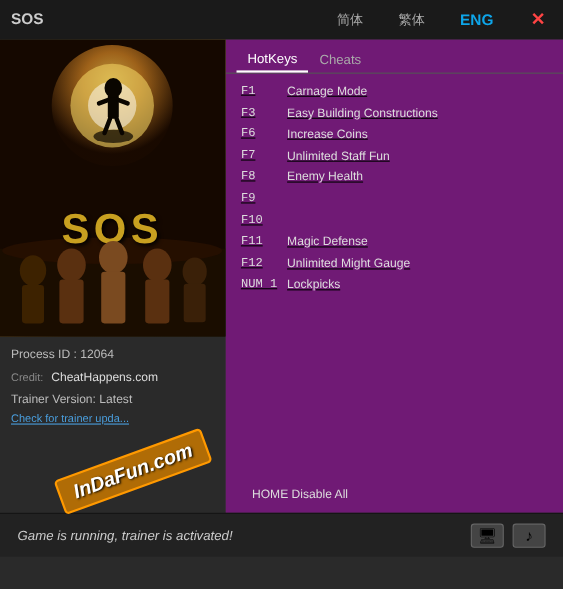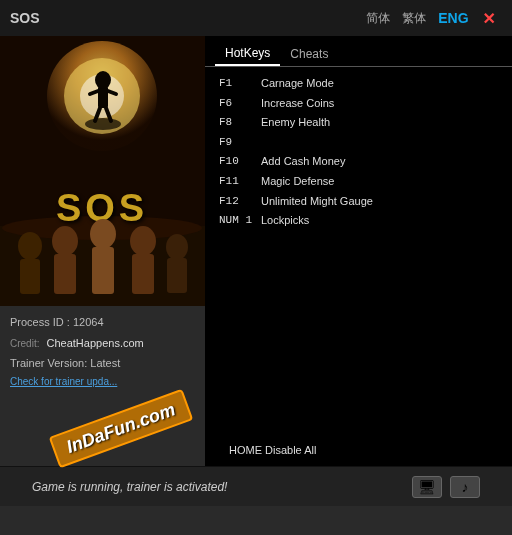--- a/index.html
+++ b/index.html
@@ -24,21 +24,21 @@
       flex: 1;
     }
     .title-text {
       color: #cccccc;
       font-size: 14px;
       font-weight: bold;
     }
     .title-bar-right {
       display: flex;
       align-items: center;
-      gap: 4px;
+      gap: 24px;
     }
     .lang-btn {
       color: #aaaaaa;
       font-size: 12px;
       cursor: pointer;
       padding: 2px 4px;
       background: none;
       border: none;
     }
     .lang-btn.active {
@@ -101,21 +101,21 @@
     .info-link {
       color: #4a9edd;
       font-size: 10px;
       text-decoration: underline;
       cursor: pointer;
     }
 
     
     .right-panel {
       flex: 1;
-      background: #000000;
+      background: #701a75;
       display: flex;
       flex-direction: column;
     }
 
     
     .tabs-row {
       display: flex;
       border-bottom: 1px solid #555;
       padding: 0 10px;
       padding-top: 6px;
@@ -170,21 +170,21 @@
       margin-bottom: 4px;
     }
 
     
     .status-bar {
       height: 40px;
       background: #222222;
       display: flex;
       align-items: center;
       justify-content: space-between;
-      padding: 0 32px;
+      padding: 0 16px;
       border-top: 1px solid #111;
     }
 
     .status-text {
       color: #cccccc;
       font-size: 12px;
       font-style: italic;
     }
 
     .status-icons {
@@ -343,33 +343,40 @@
       <button class="tab active">HotKeys</button>
       <button class="tab">Cheats</button>
     </div>
 
     <div class="cheat-list" id="cheat-list-container">
     <div class="cheat-item">
           <span class="cheat-key">F1</span>
           <span class="cheat-name">Carnage Mode</span>
         </div>
         <div class="cheat-item">
+          <span class="cheat-key">F3</span>
+          <span class="cheat-name">Easy Building Constructions</span>
+        </div>
+        <div class="cheat-item">
           <span class="cheat-key">F6</span>
           <span class="cheat-name">Increase Coins</span>
         </div>
         <div class="cheat-item">
+          <span class="cheat-key">F7</span>
+          <span class="cheat-name">Unlimited Staff Fun</span>
+        </div>
+        <div class="cheat-item">
           <span class="cheat-key">F8</span>
           <span class="cheat-name">Enemy Health</span>
         </div>
         <div class="cheat-item">
           <span class="cheat-key">F9</span>
         </div>
         <div class="cheat-item">
           <span class="cheat-key">F10</span>
-          <span class="cheat-name">Add Cash Money</span>
         </div>
         <div class="cheat-item">
           <span class="cheat-key">F11</span>
           <span class="cheat-name">Magic Defense</span>
         </div>
         <div class="cheat-item">
           <span class="cheat-key">F12</span>
           <span class="cheat-name">Unlimited Might Gauge</span>
         </div>
         <div class="cheat-item">

